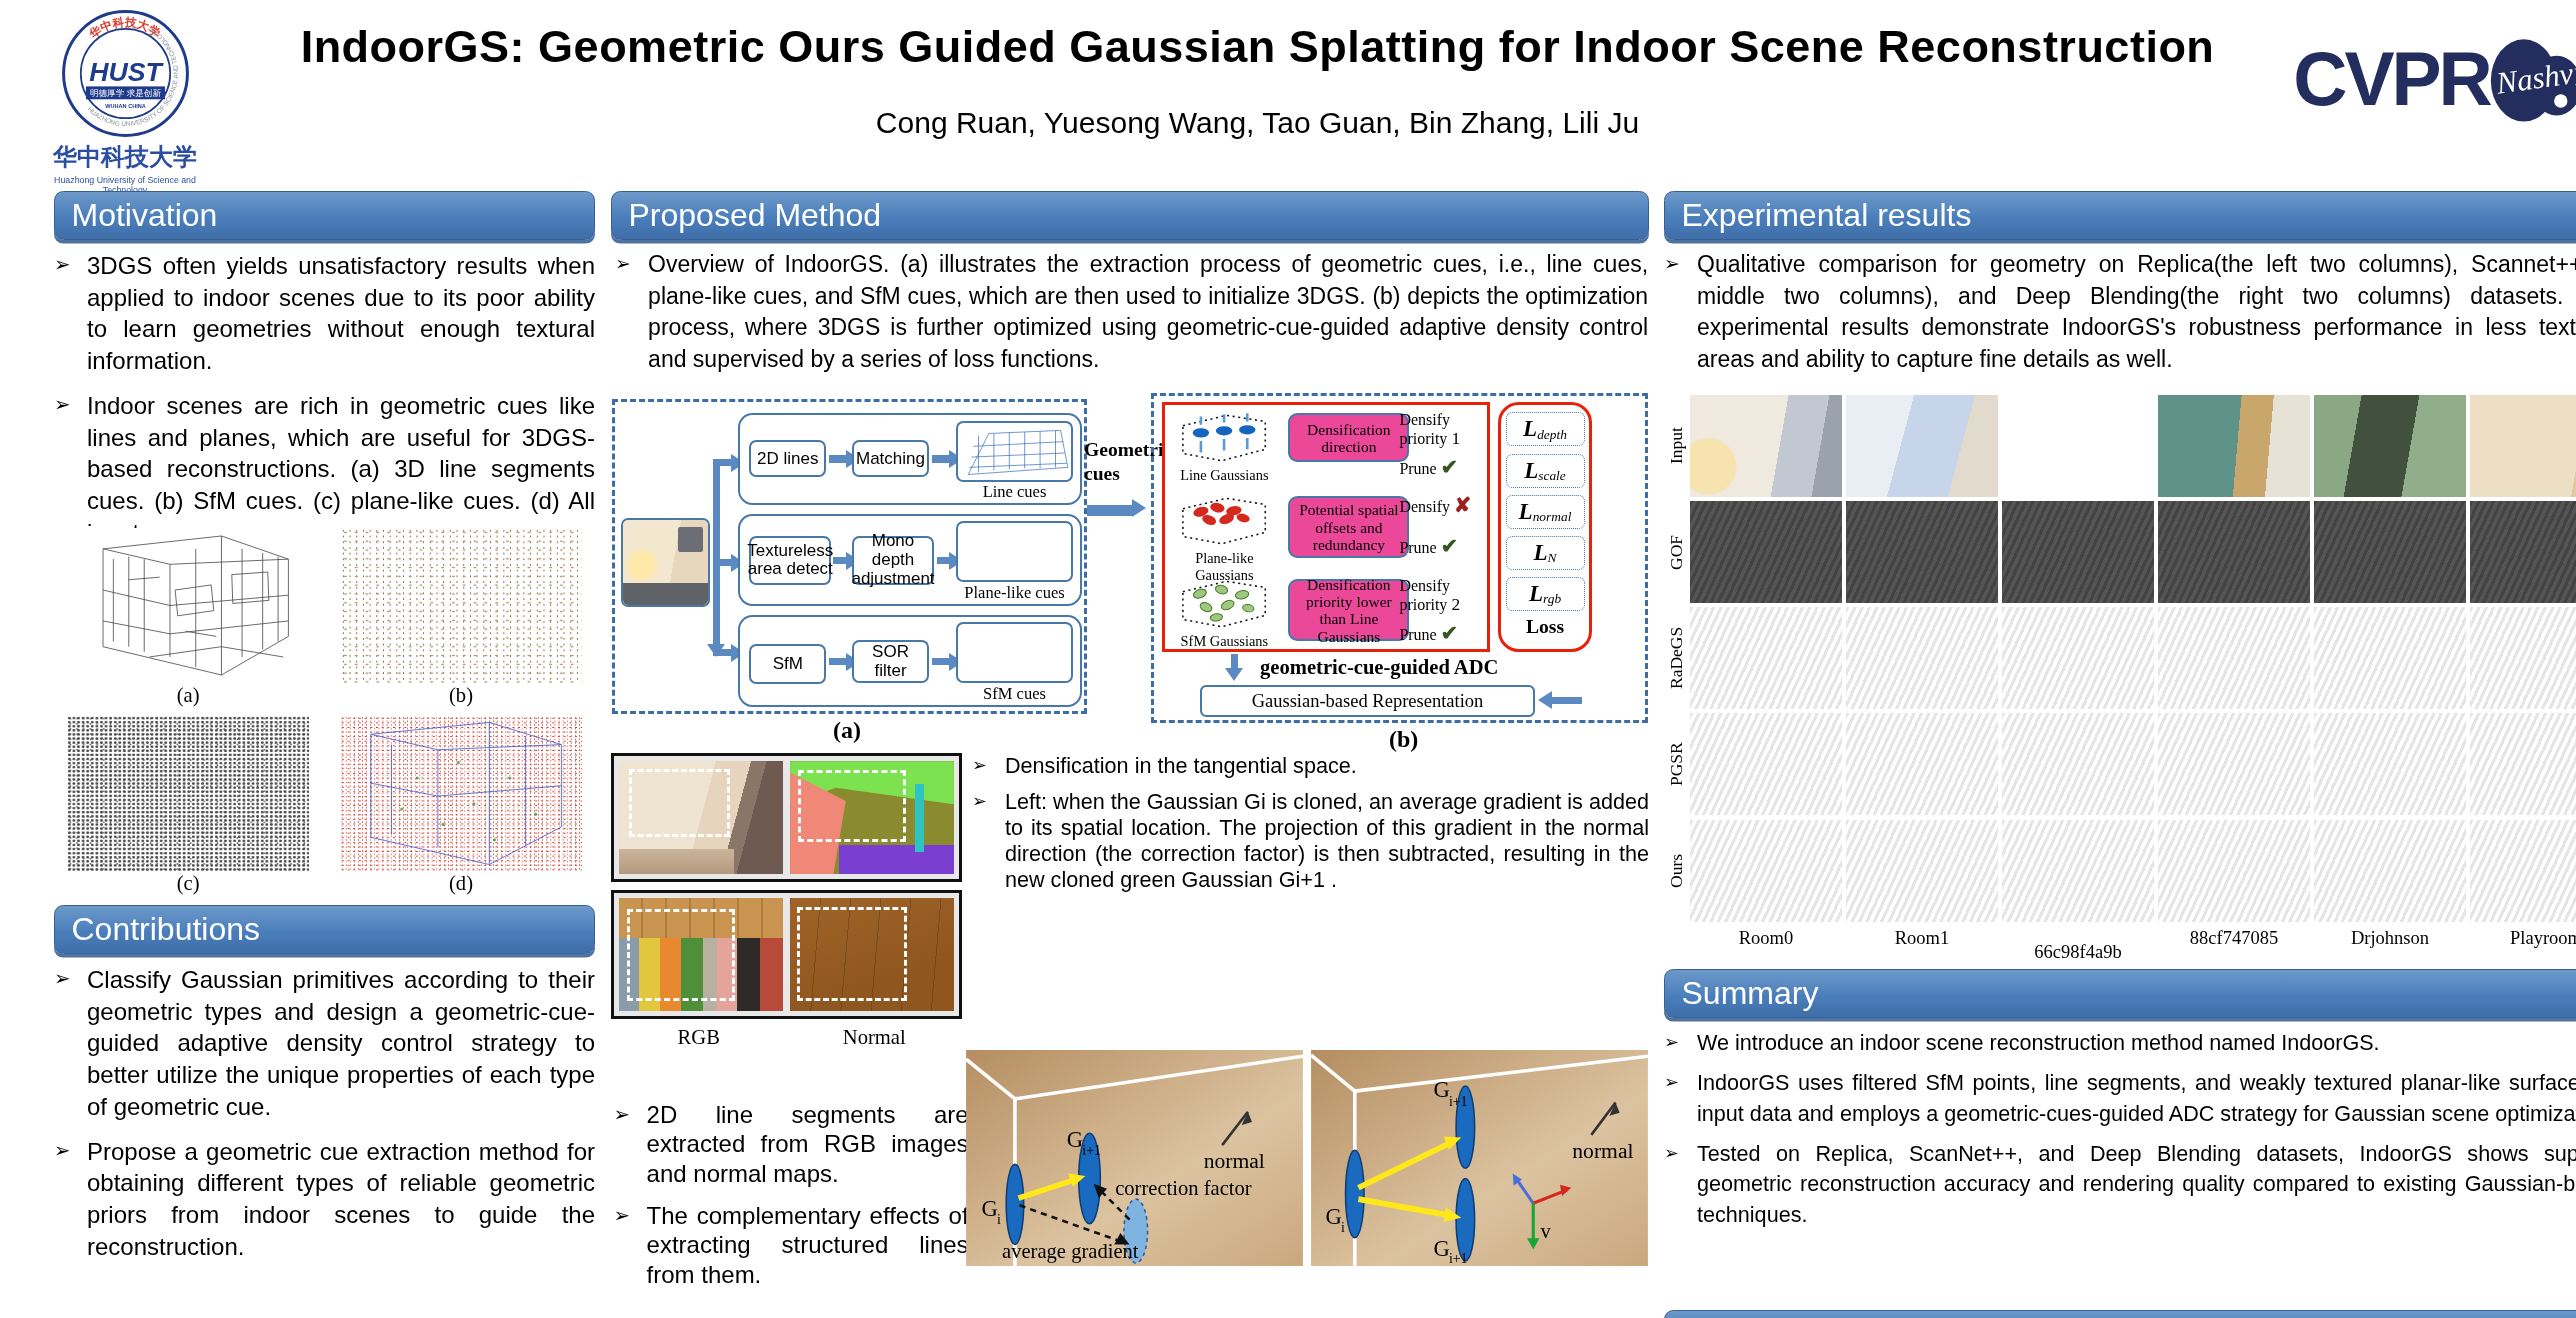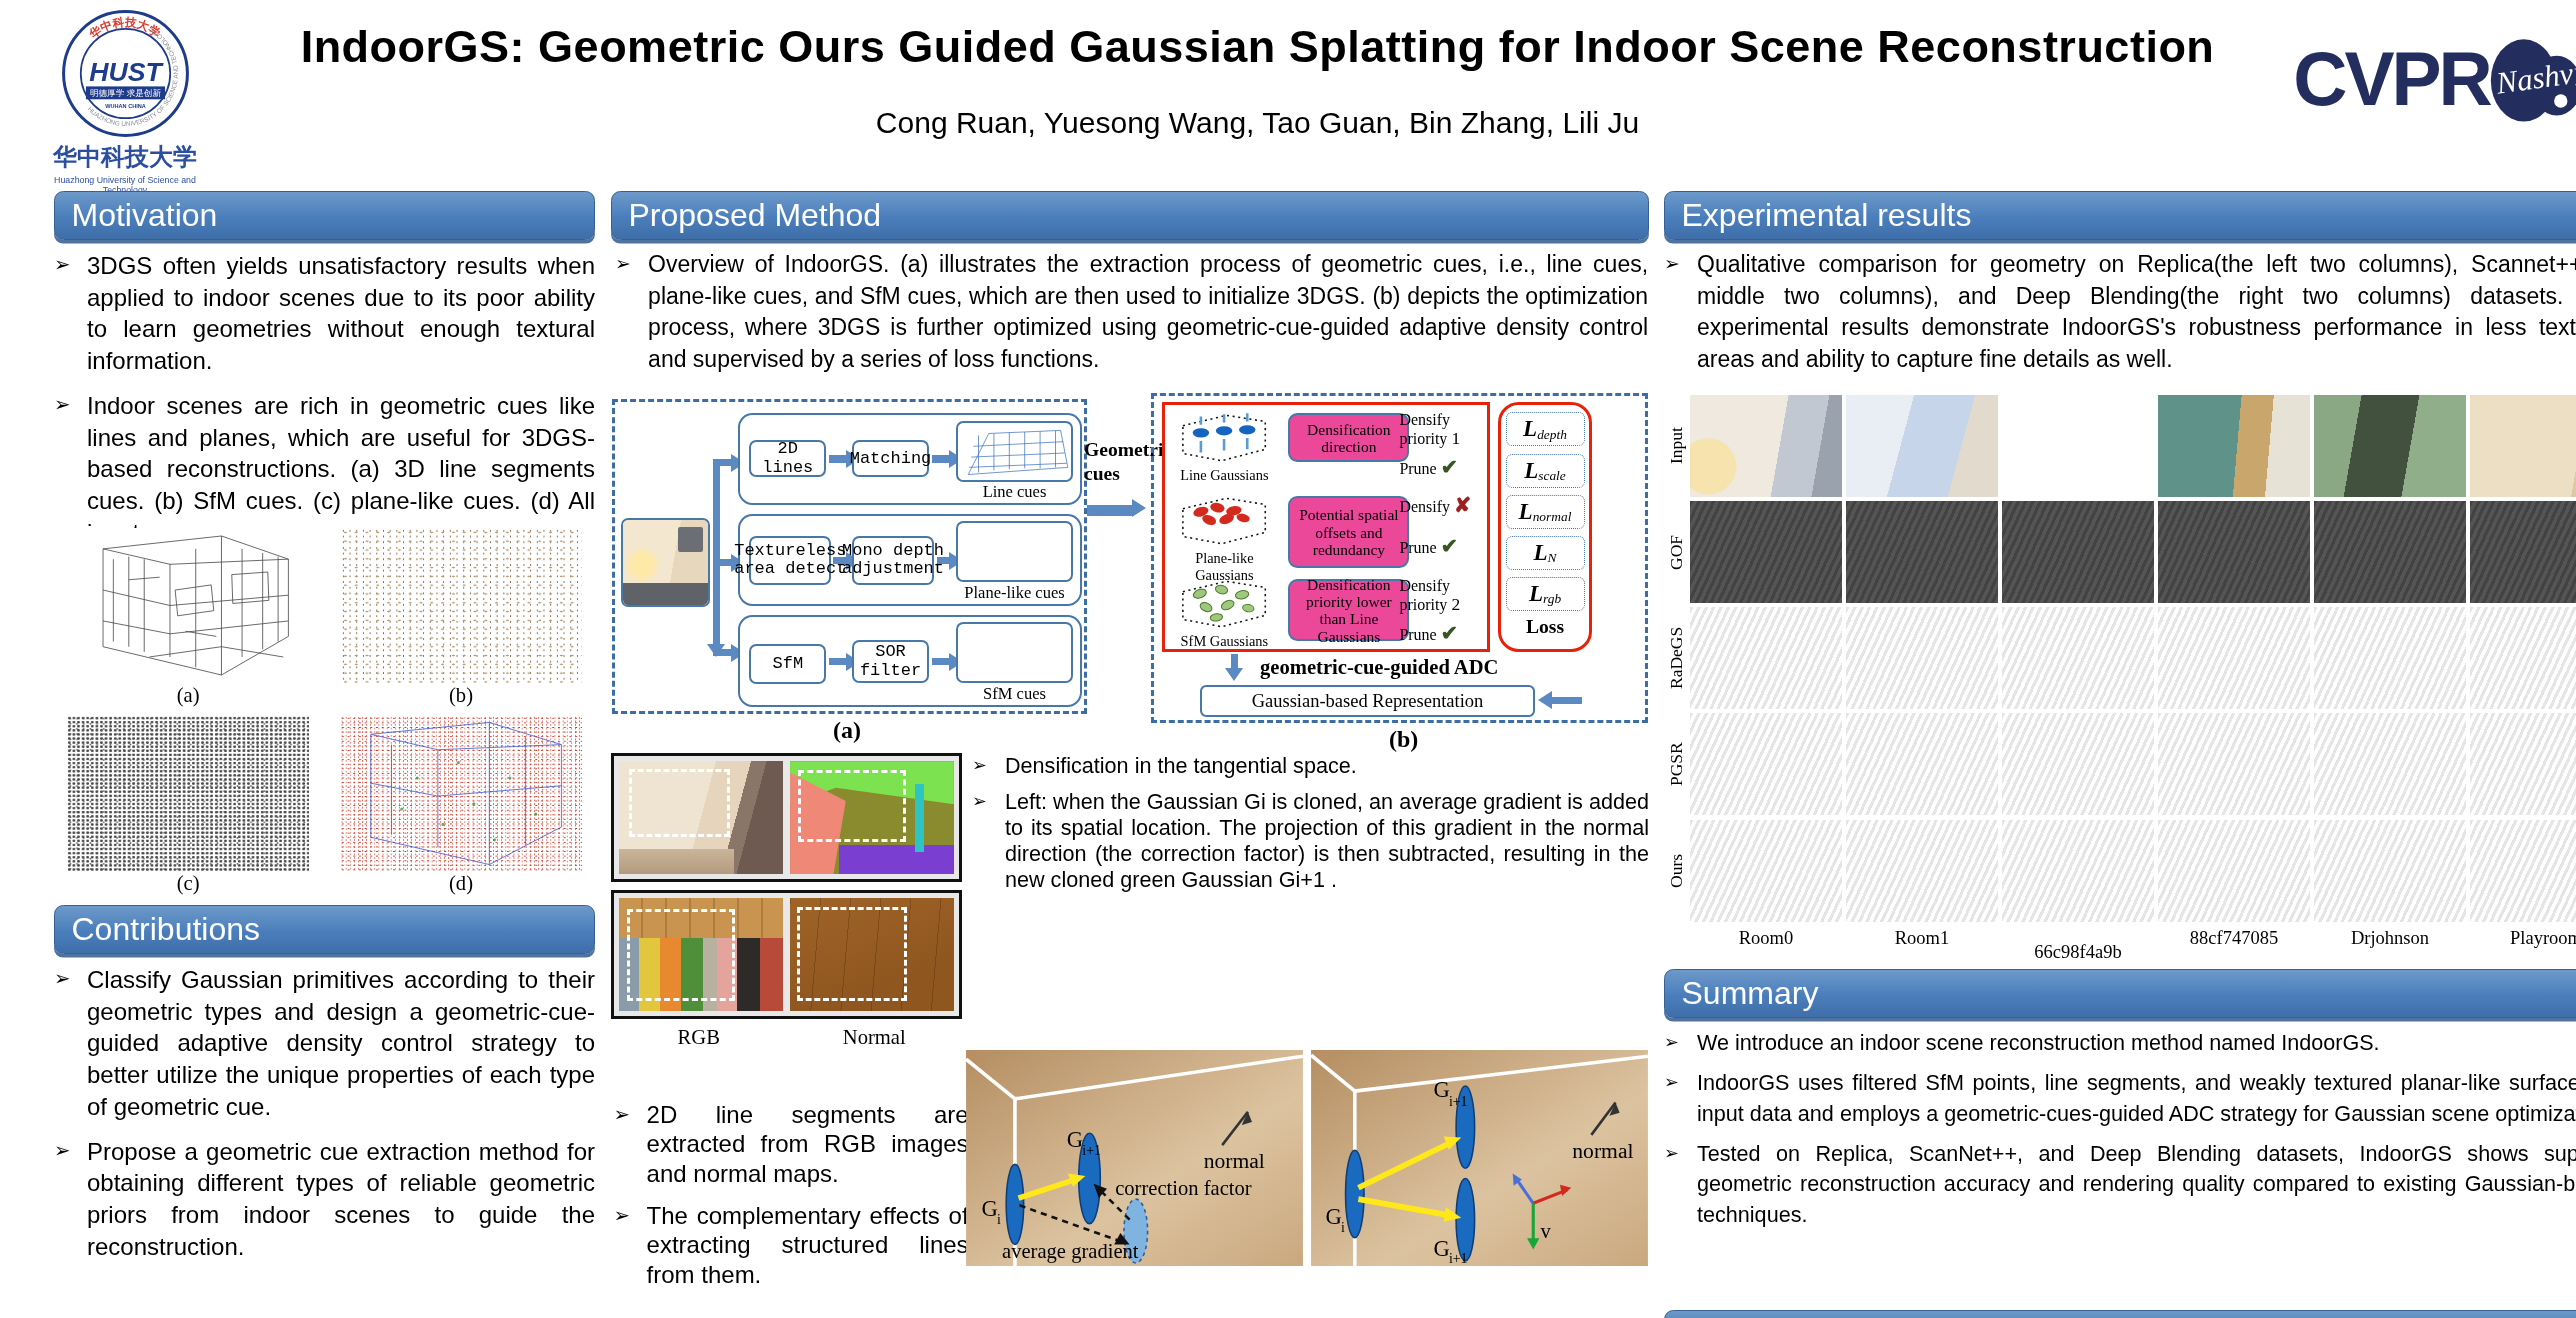--- a/index.html
+++ b/index.html
@@ -48,21 +48,21 @@
   .speckle-dark{background-image:radial-gradient(#4a4a4a 1.2px,transparent 1.5px),radial-gradient(#6a6a6a 0.9px,transparent 1.2px),radial-gradient(ellipse at 50% 50%,transparent 52%,#fff 80%);background-size:4.6px 4.1px,6.7px 5.2px,100% 100%;}
   .speckle-red{background-image:radial-gradient(#cc3327 0.9px,transparent 1.1px),radial-gradient(#e06a5a 0.6px,transparent 0.9px),radial-gradient(ellipse at 50% 50%,transparent 58%,#fff 80%);background-size:5.7px 4.6px,4.1px 3.6px,100% 100%;}
   .speckle-green{background-image:radial-gradient(#2d9a4e 0.9px,transparent 1.2px),radial-gradient(ellipse at 50% 50%,transparent 55%,#fff 82%);background-size:8.8px 6.7px,100% 100%;}
 
   
   .diagram{position:absolute;left:0;top:202px;width:1038px;height:361px;}
   .dash-box{position:absolute;border:3.1px dashed #3c6ea5;box-sizing:border-box;}
   .grp{position:absolute;border:2.6px solid #4878a8;border-radius:14.4px;box-sizing:border-box;background:#fff;}
   .nbox{position:absolute;border:2.1px solid #4878a8;border-radius:7.2px;box-sizing:border-box;
         display:flex;align-items:center;justify-content:center;text-align:center;
-        font-family:Liberation Mono, monospace;font-size:17px;line-height:1.1;background:#fff;}
+        font-family:Liberation Sans, sans-serif;font-size:17px;line-height:1.1;background:#fff;}
   .harrow{position:absolute;height:7.2px;background:#5b8ac2;}
   .harrow::after{content:"";position:absolute;right:-13.4px;top:-5.7px;border-left:14.4px solid #5b8ac2;
                  border-top:9.3px solid transparent;border-bottom:9.3px solid transparent;}
   .varrow{position:absolute;width:7.2px;background:#5b8ac2;}
   .varrow::after{content:"";position:absolute;bottom:-12.4px;left:-5.7px;border-top:13.4px solid #5b8ac2;
                  border-left:9.3px solid transparent;border-right:9.3px solid transparent;}
   .thumb{position:absolute;border:2.1px solid #4878a8;border-radius:7.2px;box-sizing:border-box;background:#fff;overflow:hidden;}
   .cue-label{position:absolute;font-family:"Liberation Serif","DejaVu Serif",serif;font-size:16.5px;text-align:center;}
   .diag-cap{position:absolute;font-family:"Liberation Serif","DejaVu Serif",serif;font-weight:bold;font-size:24px;}
   .geo-cues{position:absolute;left:473px;top:45px;width:67px;font-family:"Liberation Serif","DejaVu Serif",serif;
@@ -351,21 +351,21 @@
               <g fill="#d42a1e">
                 <ellipse cx="60" cy="38" rx="15" ry="9" transform="rotate(-18 60 38)"></ellipse>
                 <ellipse cx="92" cy="30" rx="14" ry="9" transform="rotate(12 92 30)"></ellipse>
                 <ellipse cx="124" cy="36" rx="15" ry="9" transform="rotate(-10 124 36)"></ellipse>
                 <ellipse cx="76" cy="54" rx="14" ry="9" transform="rotate(22 76 54)"></ellipse>
                 <ellipse cx="110" cy="52" rx="15" ry="9" transform="rotate(-22 110 52)"></ellipse>
                 <ellipse cx="142" cy="50" rx="13" ry="8" transform="rotate(14 142 50)"></ellipse>
               </g>
             </svg>
             <div class="icon-label">Plane-like Gaussians</div>
-            <div class="brow-mid" style="height:72px;">
+            <div class="brow-mid" style="height:62px;">
                 <span>Potential spatial offsets and redundancy</span>
               </div>
             <div class="brow-right">
               <div><span>Densify</span> <span class="cross">✘</span></div>
               <div style="margin-top:17.5px;"><span>Prune</span> <span class="check">✔</span></div>
             </div>
           </div>
 
           <div class="brow" style="top:170px;">
             <svg viewBox="0 0 200 110" width="103" height="57">

